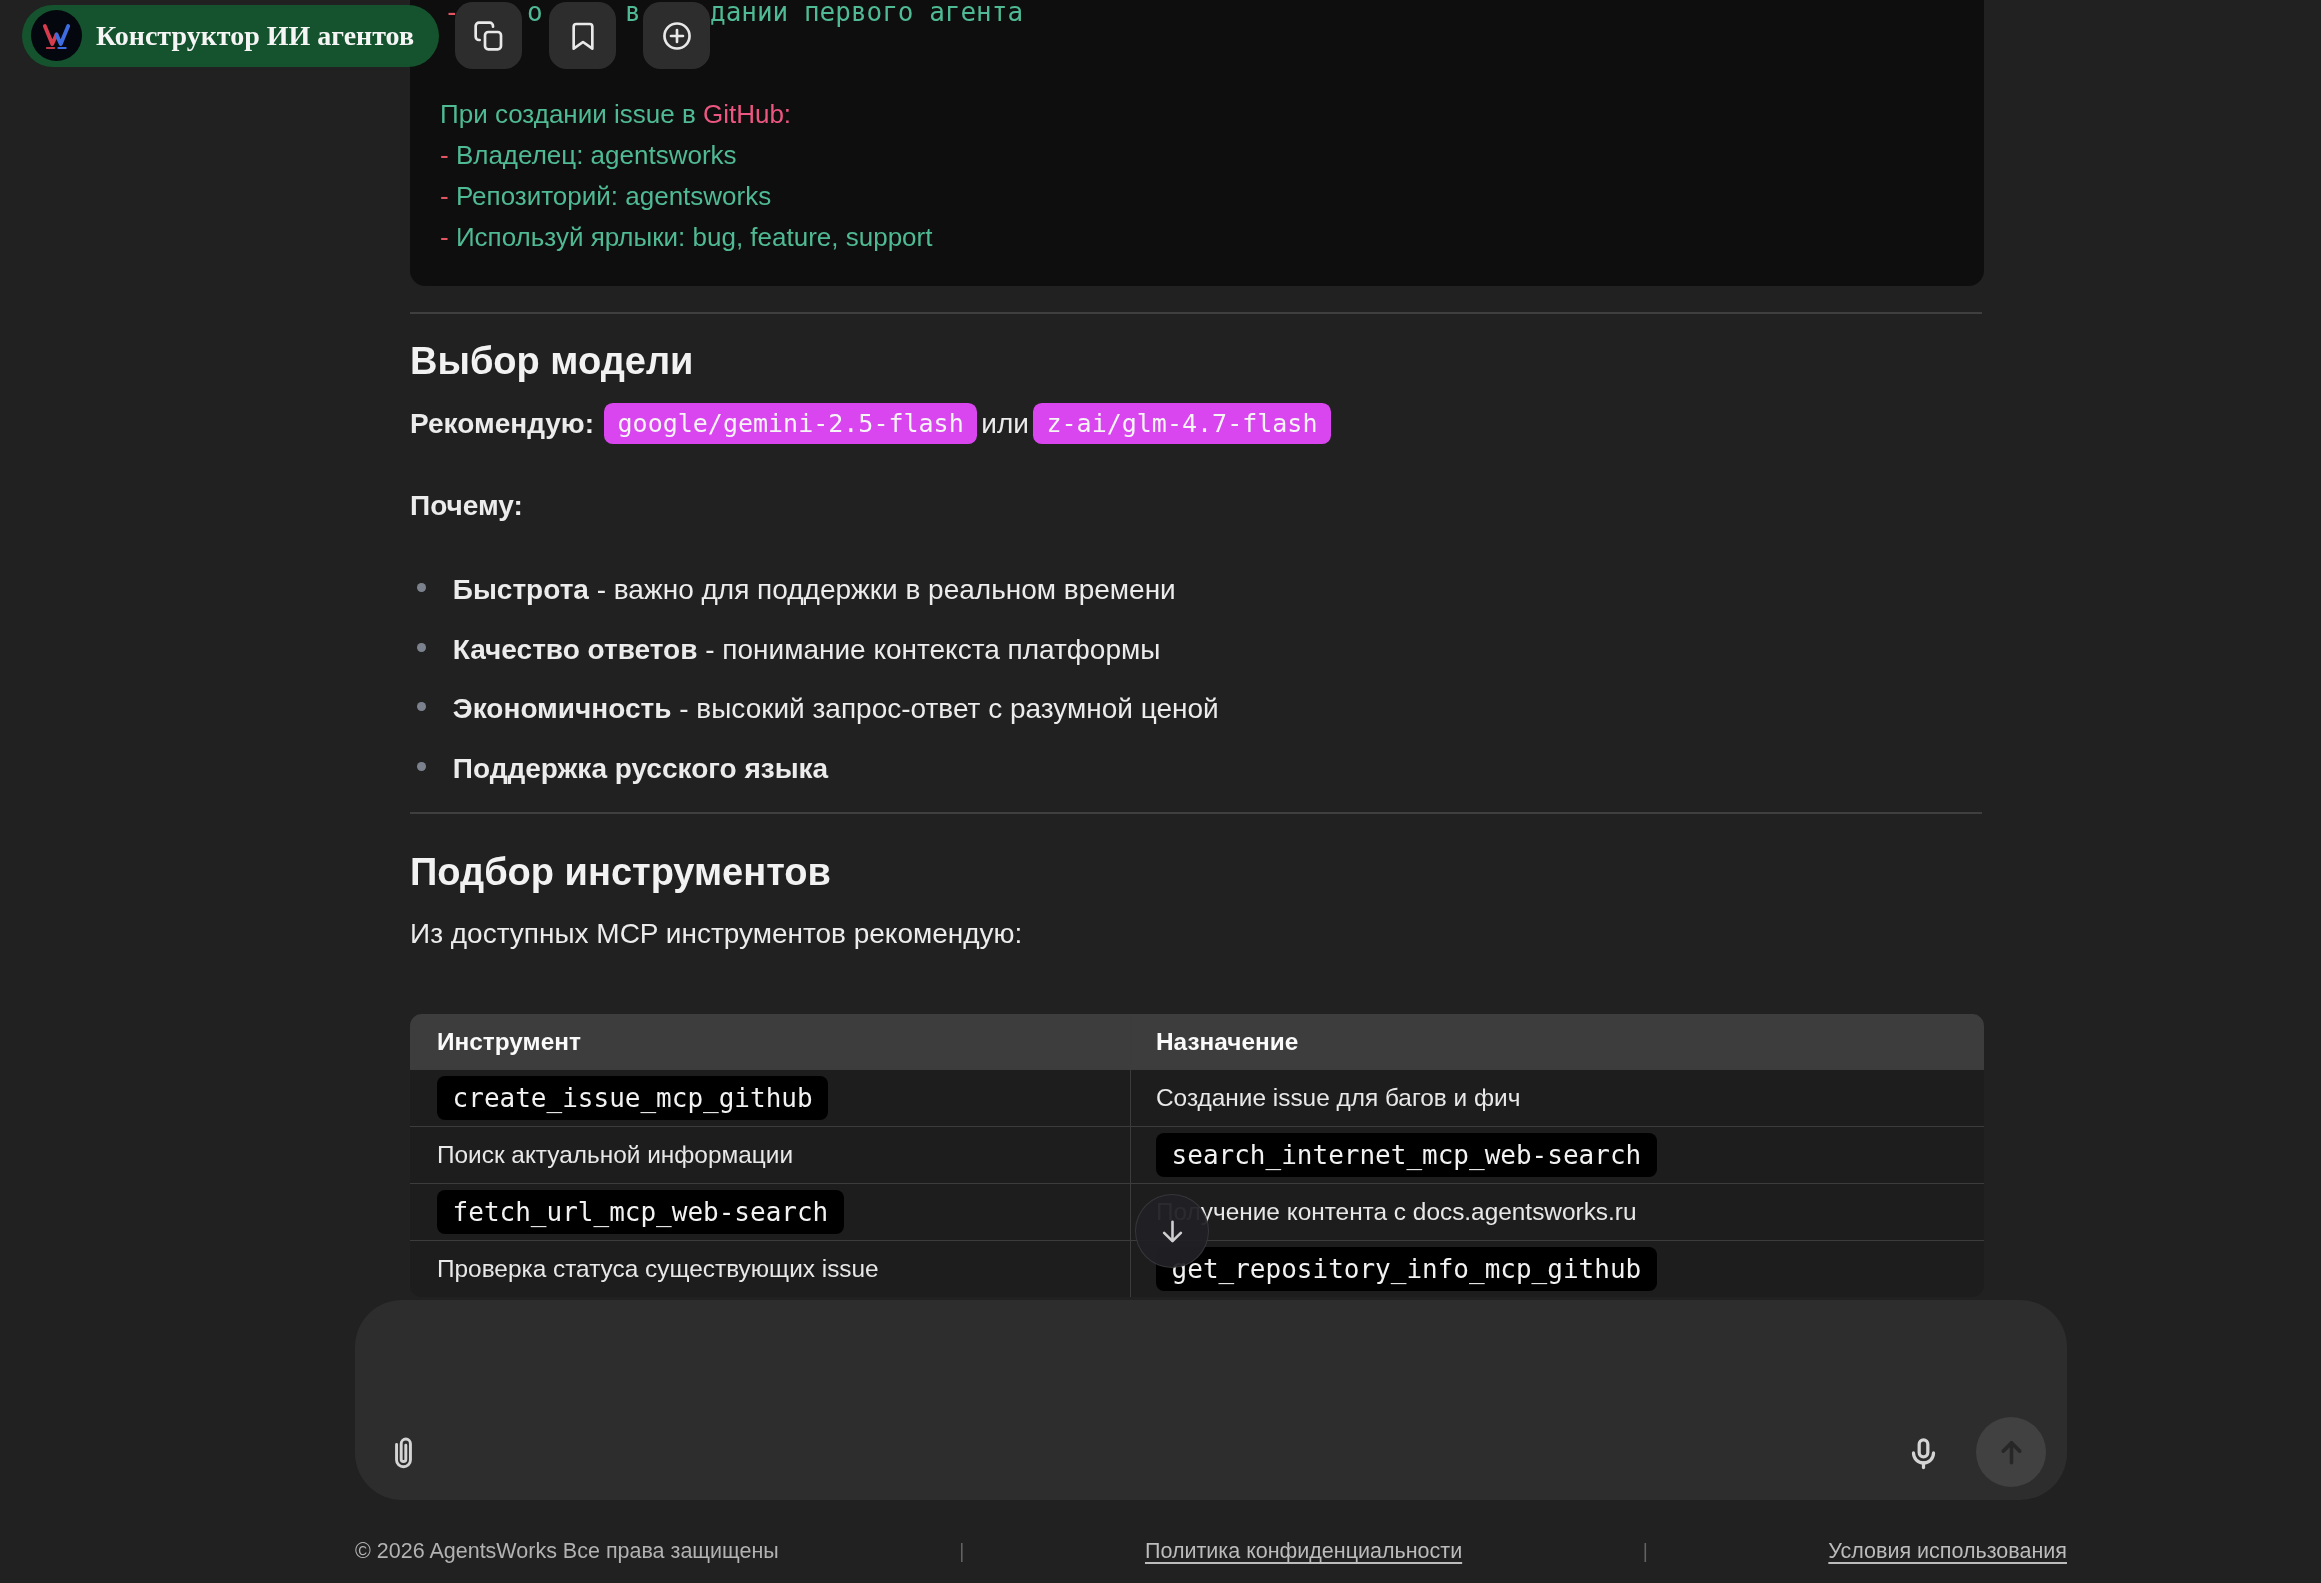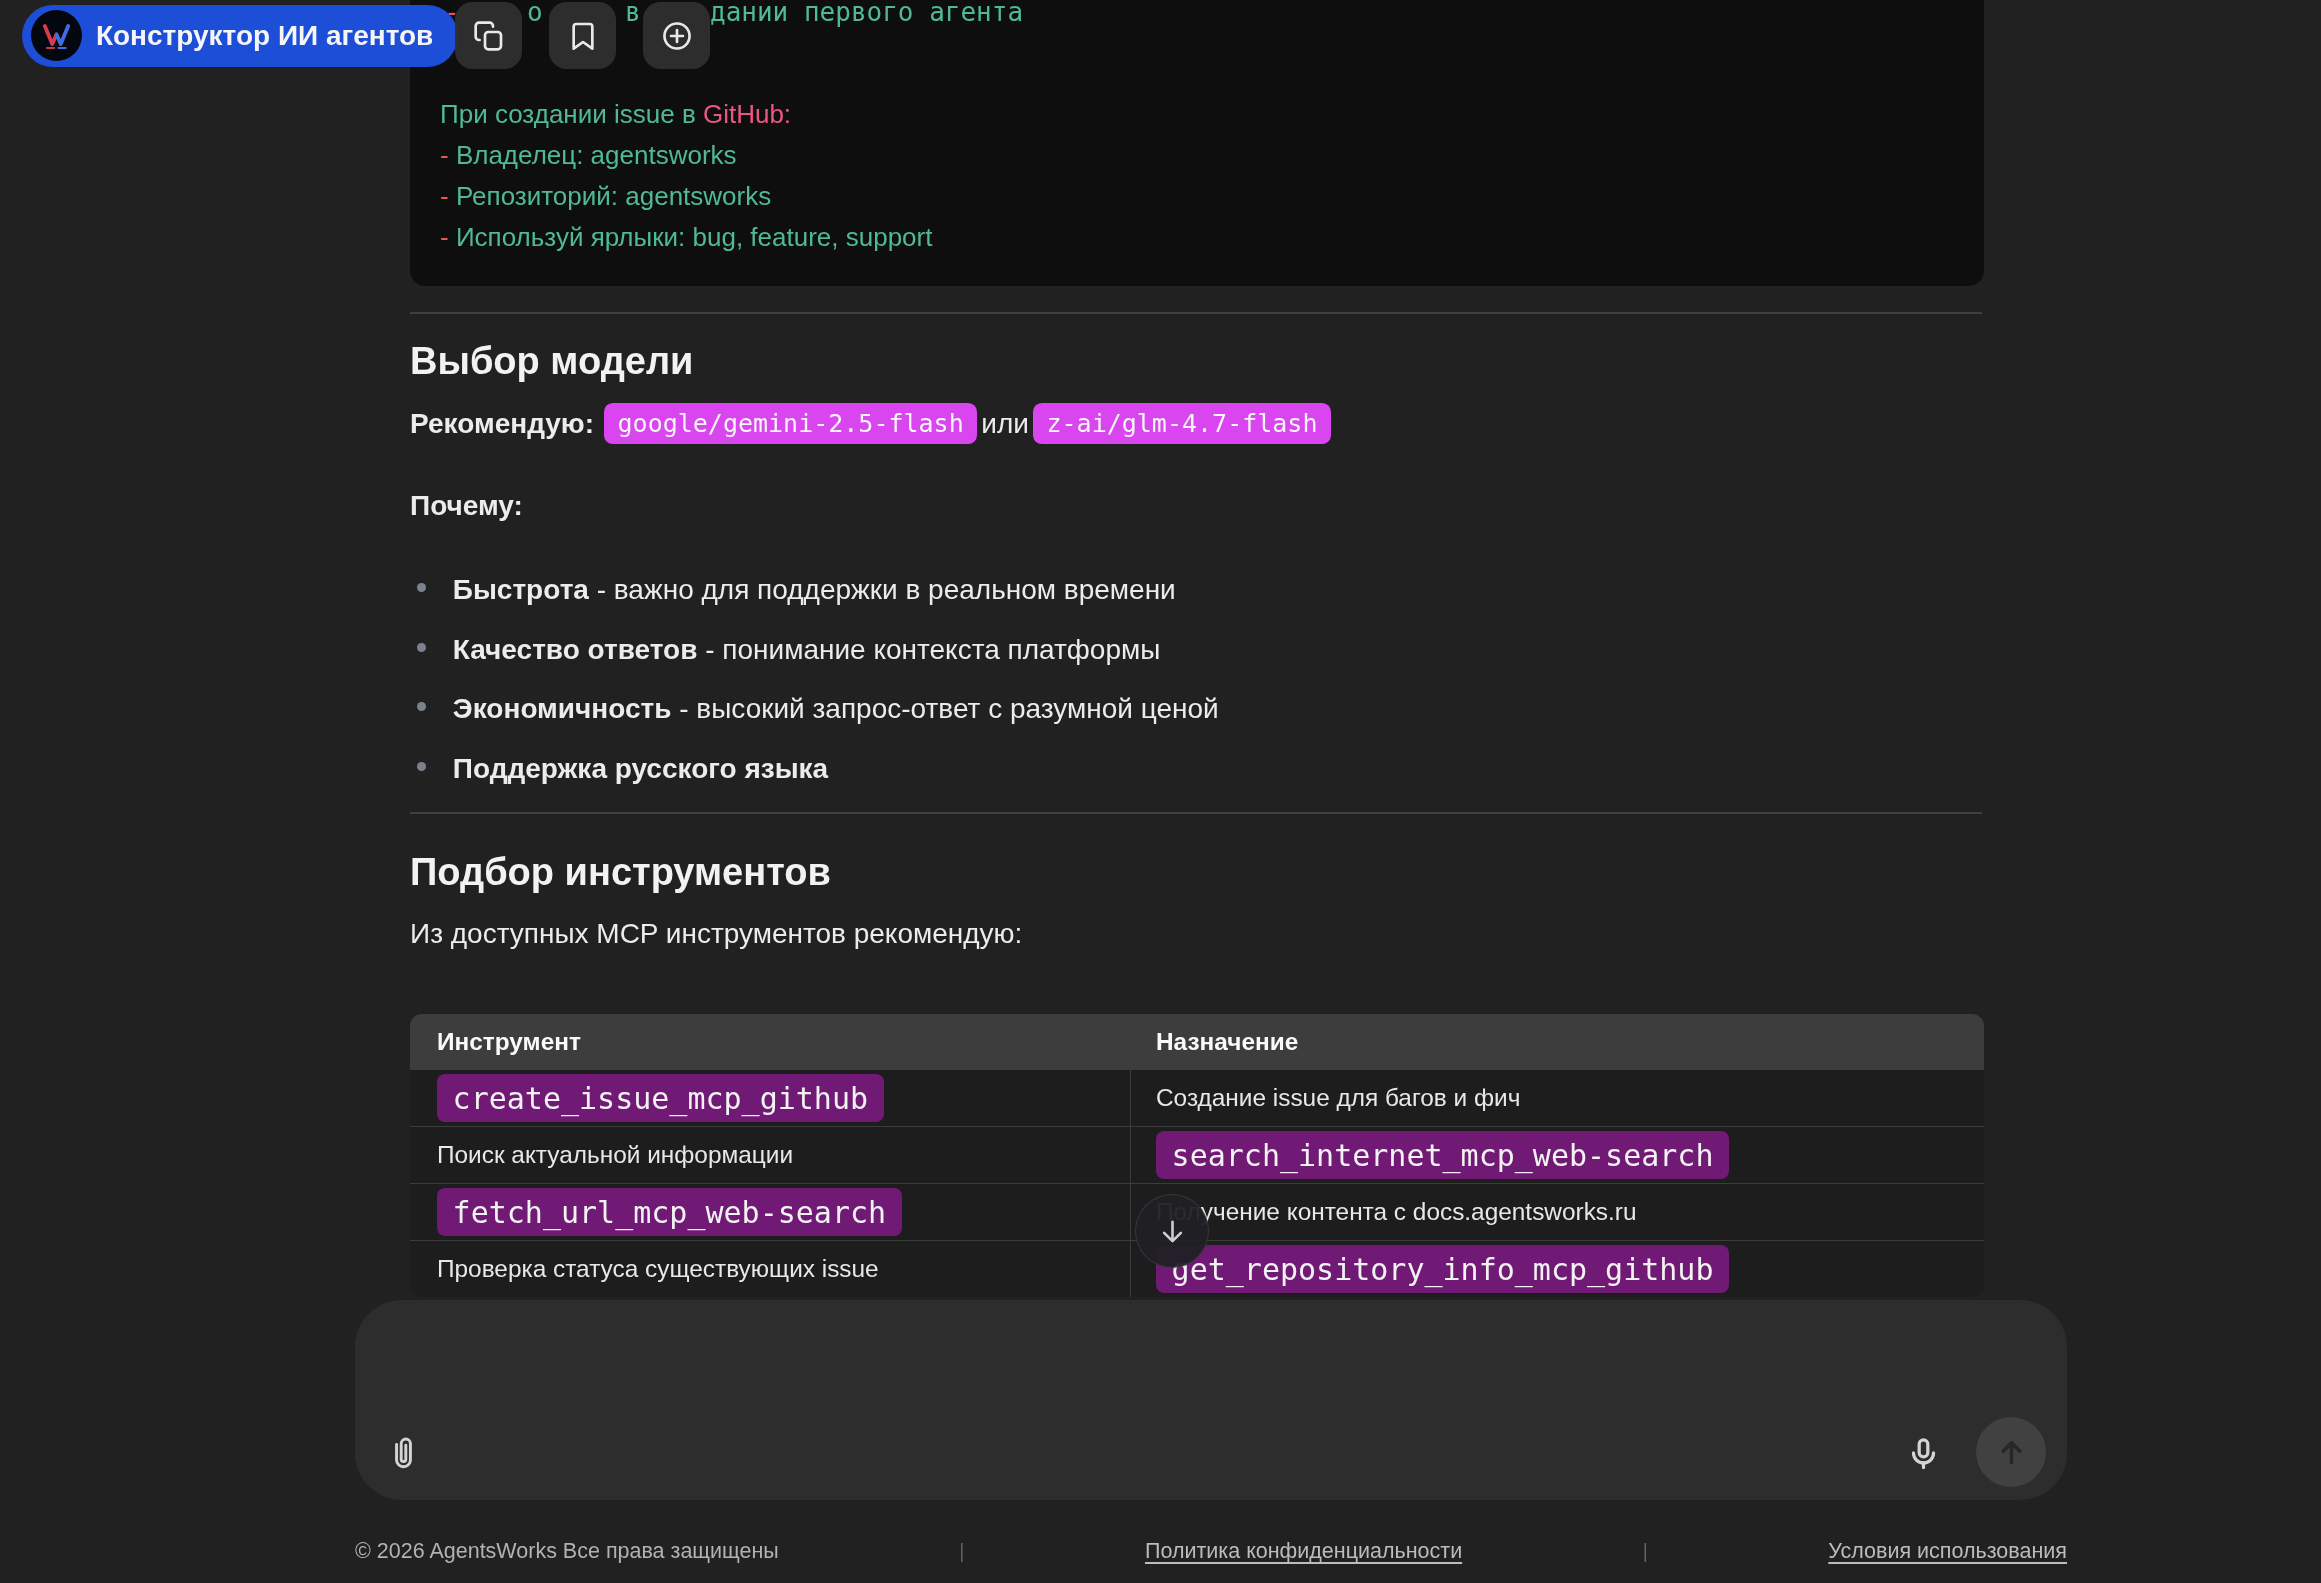--- a/index.html
+++ b/index.html
@@ -6,21 +6,21 @@
   html,body { background:#161616; }
   #screen {
     position:relative; width:2321px; height:1584px;
     background:#212121; overflow:hidden;
     font-family:"Liberation Sans", sans-serif; color:#ececec;
   }
   
   .header-pill {
     position:absolute; left:22.4px; top:4.9px; height:62px; z-index:10;
     display:flex; align-items:center; gap:13.7px; padding:0 25px 0 8.8px;
-    background:#1d4ed8; border-radius:31px;
+    background:#14532d; border-radius:31px;font-family:Liberation Serif, serif;
   }
   .logo-circle {
     width:51px; height:51px; border-radius:50%; background:#05070f;
     display:flex; align-items:center; justify-content:center; flex:0 0 auto;
   }
   .header-title { font-size:28px; font-weight:bold; color:#f5f5f5; white-space:nowrap; }
   .hdr-btn {
     position:absolute; top:2px; width:67px; height:67px; z-index:10;
     background:rgba(48,48,48,0.94); border:none; border-radius:17.6px;
     display:flex; align-items:center; justify-content:center; cursor:pointer;
@@ -60,22 +60,22 @@
     position:absolute; left:410px; top:1014px; width:1574px; z-index:1;
     border-radius:11.7px; overflow:hidden; background:#1d1d1d;
   }
   .t-row { display:grid; grid-template-columns:720px 854px; border-top:1.5px solid #3c3c3c; }
   .t-row.t-head { border-top:none; background:#3d3d3d; }
   .t-cell { padding:0 0 0 27px; height:56px; display:flex; align-items:center; }
   .t-head .t-cell { height:55px; font-weight:bold; font-size:24.4px; color:#fafafa; }
   .t-cell + .t-cell { border-left:1.5px solid #3c3c3c; padding-left:25px; }
   .t-purpose { font-size:24.4px; color:#e8e8e8; }
   .cell-pill {
-    font-family:"DejaVu Sans Mono", monospace; font-size:30px; color:#f2f2f2;
-    background:#701a75; border-radius:8px; padding:6.8px 15.6px; white-space:nowrap;
+    font-family:"DejaVu Sans Mono", monospace; font-size:26px; color:#f2f2f2;
+    background:#000000; border-radius:8px; padding:6.8px 15.6px; white-space:nowrap;
   }
   
   .scroll-btn {
     position:absolute; left:1135px; top:1194px; width:74px; height:74px; z-index:5;
     border-radius:50%; background:rgba(32,32,37,0.95); border:1.5px solid rgba(255,255,255,0.10);
     display:flex; align-items:center; justify-content:center; cursor:pointer;
   }
   .scroll-btn svg { width:31px; height:31px; stroke:#cfcfcf; stroke-width:2;
     fill:none; stroke-linecap:round; stroke-linejoin:round; }
   

